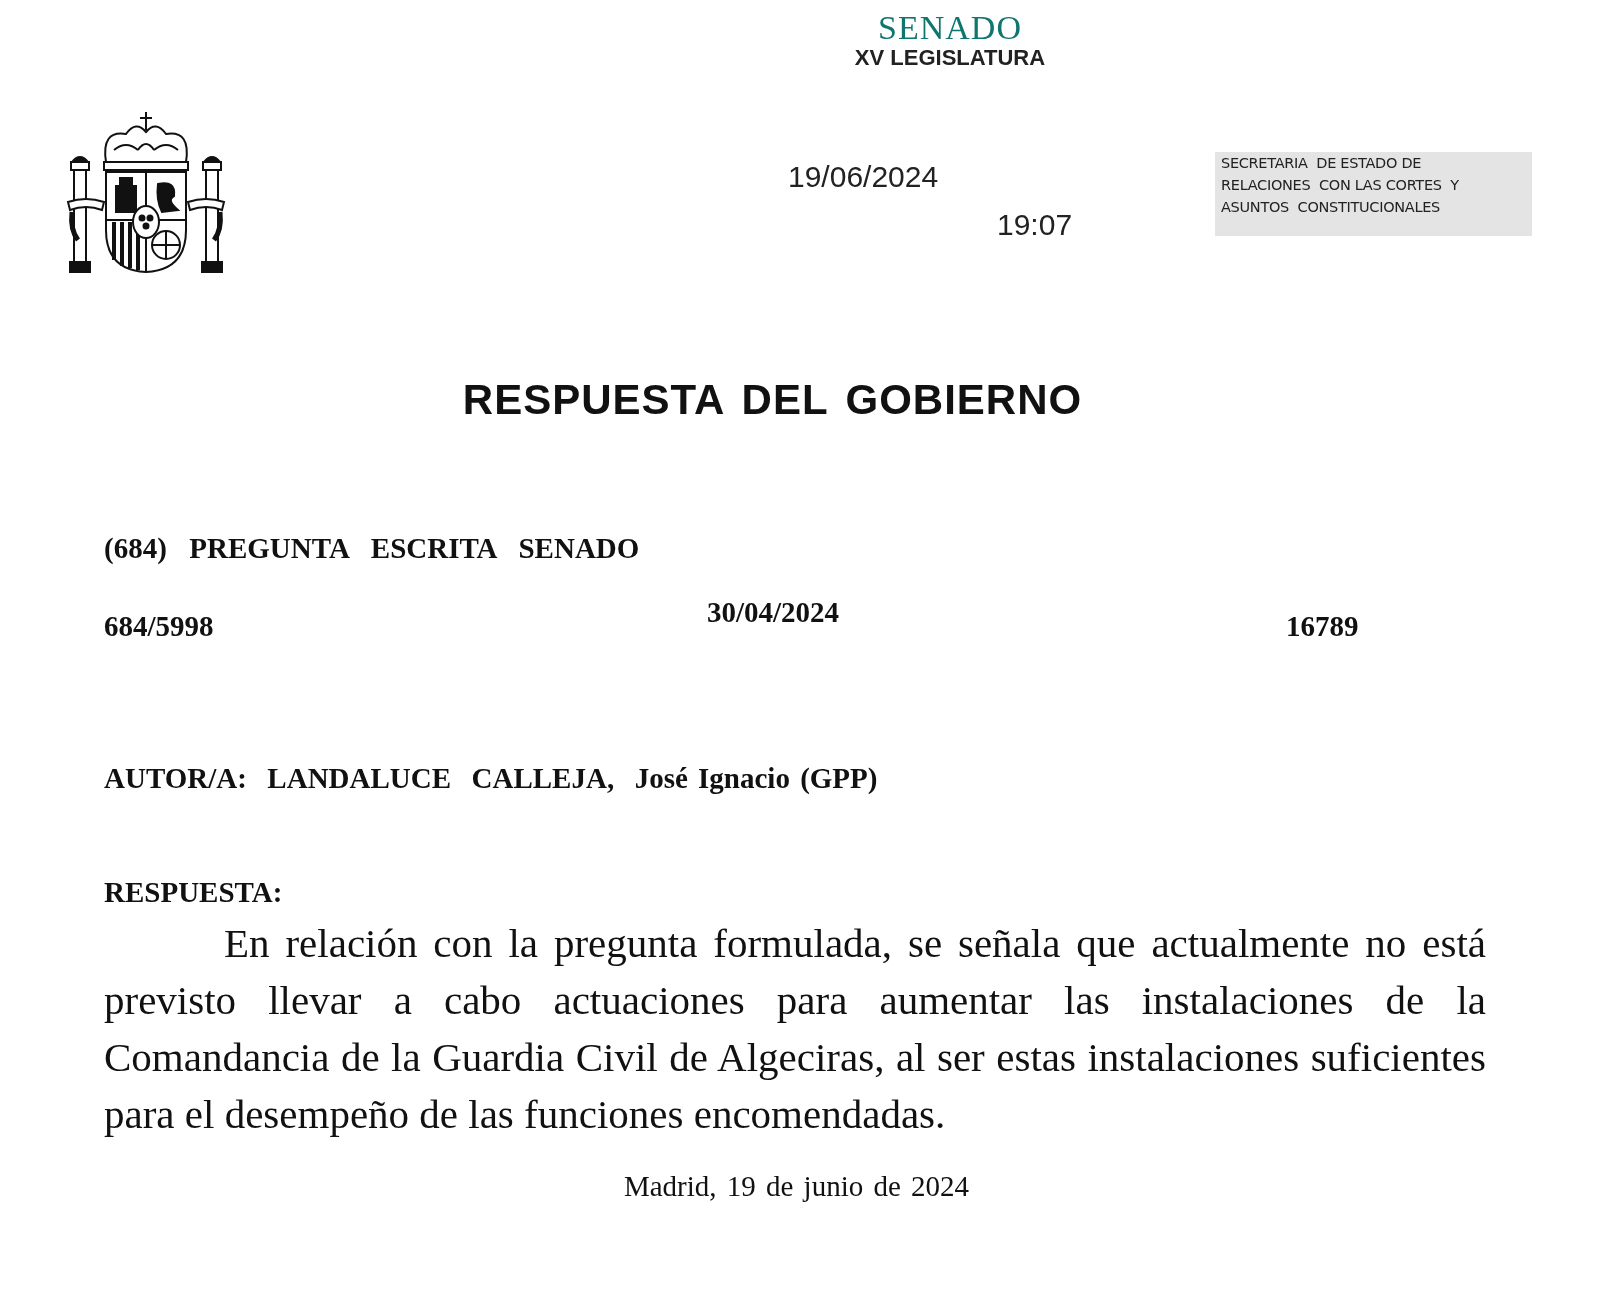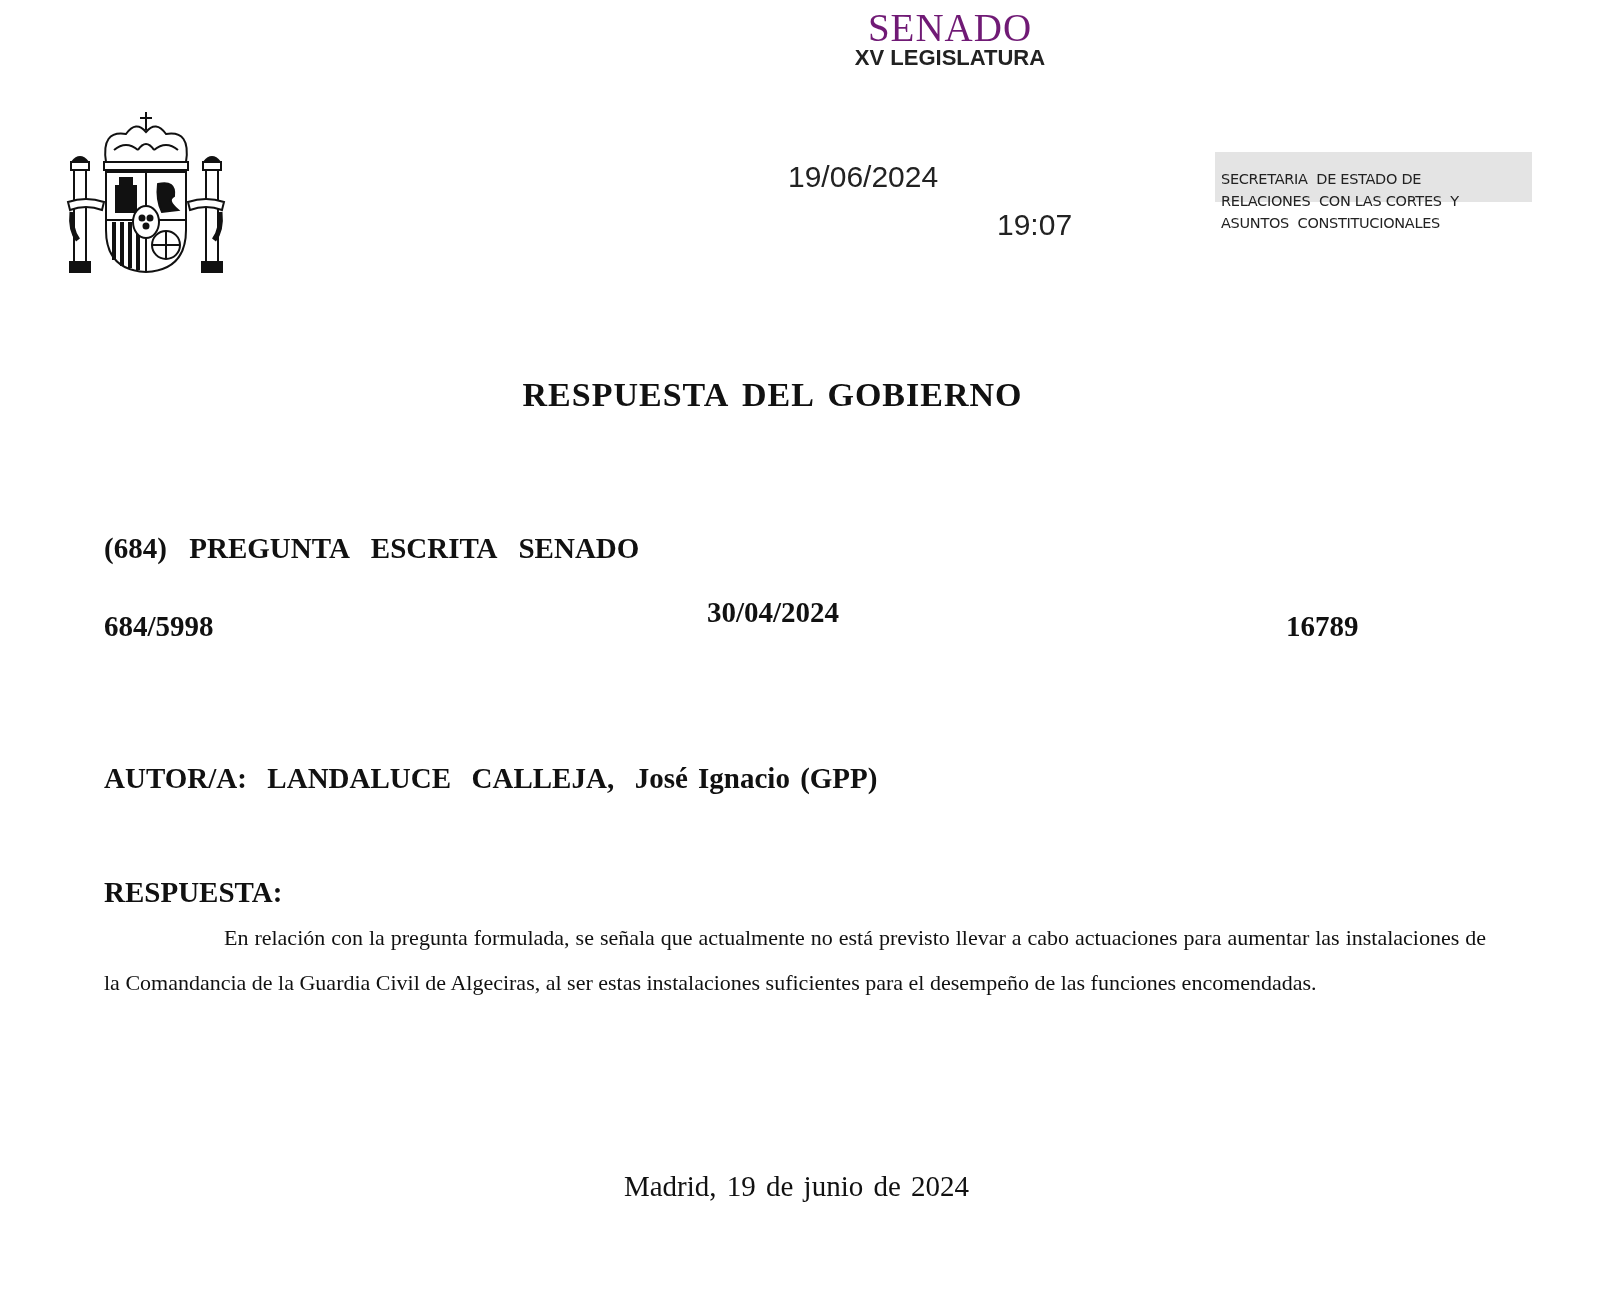--- a/index.html
+++ b/index.html
@@ -3,43 +3,43 @@
 <meta charset="utf-8">
 <style>
   html, body { margin: 0; padding: 0; background: #ffffff; }
   body { width: 1600px; height: 1303px; position: relative; overflow: hidden; color: #111; }
 
   
   .coat { position: absolute; left: 66px; top: 110px; width: 160px; height: 170px; }
 
   
   .stamp { position: absolute; left: 770px; top: 10px; width: 360px; text-align: center; }
-  .stamp .senado { font-family: "Liberation Serif", serif; font-size: 39px; color: #701a75; letter-spacing: 1px; line-height: 36px; }
+  .stamp .senado { font-family: "Liberation Serif", serif; font-size: 34px; color: #0f766e; letter-spacing: 1px; line-height: 36px; }
   .stamp .leg { font-family: "Liberation Sans", sans-serif; font-weight: bold; font-size: 22px; line-height: 24px; color: #222; }
   .stamp .row1 { position: absolute; left: 8px; top: 100px; width: 350px; height: 50px; }
   .stamp .entrada { position: absolute; left: 8px; top: 8px; font-family: "Liberation Sans", sans-serif; font-weight: bold; font-size: 30px; color: #222; }
   .stamp .num { position: absolute; left: 198px; top: 0px; font-family: "Liberation Sans", sans-serif; font-size: 42px; color: #222; }
   .stamp .date { position: absolute; left: 18px; top: 150px; font-family: "Liberation Sans", sans-serif; font-size: 30px; color: #222; }
   .stamp .time { position: absolute; left: 227px; top: 150px; font-family: "Liberation Sans", sans-serif; font-size: 30px; color: #222; margin-top: 48px; }
 
   
-  .secbox { position: absolute; left: 1215px; top: 152px; width: 317px; height: 50px; background: #e4e4e4; padding: 16px 0 0 6px; box-sizing: border-box; }
+  .secbox { position: absolute; left: 1215px; top: 152px; width: 317px; height: 84px; background: #e4e4e4; padding: 0 0 0 6px; box-sizing: border-box; }
   .secbox div { font-family: "DejaVu Sans", sans-serif; font-size: 14.5px; line-height: 22px; color: #222; white-space: pre; letter-spacing: -0.3px; }
 
-  .title { position: absolute; left: 0; width: 1545px; top: 376px; text-align: center; font-family: Liberation Serif, serif; font-weight: bold; font-size: 34px; letter-spacing: 1px; word-spacing: 5px; }
+  .title { position: absolute; left: 0; width: 1545px; top: 376px; text-align: center; font-family: Liberation Sans, sans-serif; font-weight: bold; font-size: 42px; letter-spacing: 1px; word-spacing: 5px; }
 
   .bold { font-family: "Liberation Serif", serif; font-weight: bold; font-size: 29px; position: absolute; white-space: pre; }
   .pregunta { left: 104px; top: 532px; word-spacing: 4px; }
   .ref { left: 104px; top: 610px; }
   .refdate { left: 707px; top: 596px; }
   .refnum { left: 1286px; top: 610px; }
   .autor { left: 104px; top: 762px; word-spacing: 3px; }
   .resp { left: 104px; top: 840px; margin-top: 36px; }
 
-  .body { position: absolute; left: 104px; top: 915px; width: 1382px; font-family: "Liberation Serif", serif; font-size: 22px; line-height: 45px; text-align: justify; }
+  .body { position: absolute; left: 104px; top: 915px; width: 1382px; font-family: "Liberation Serif", serif; font-size: 41px; line-height: 57px; text-align: justify; }
   .body .indent { display: inline-block; width: 120px; }
 
   .footer { position: absolute; left: 0; width: 1545px; top: 1170px; text-align: center; font-family: "Liberation Serif", serif; font-size: 29px; word-spacing: 3px; padding-left: 24px; }
 </style>
 </head>
 <body>
 
 <div class="coat">
   <svg width="160" height="170" viewBox="0 0 160 170">
     <g fill="none" stroke="#111" stroke-width="2">

